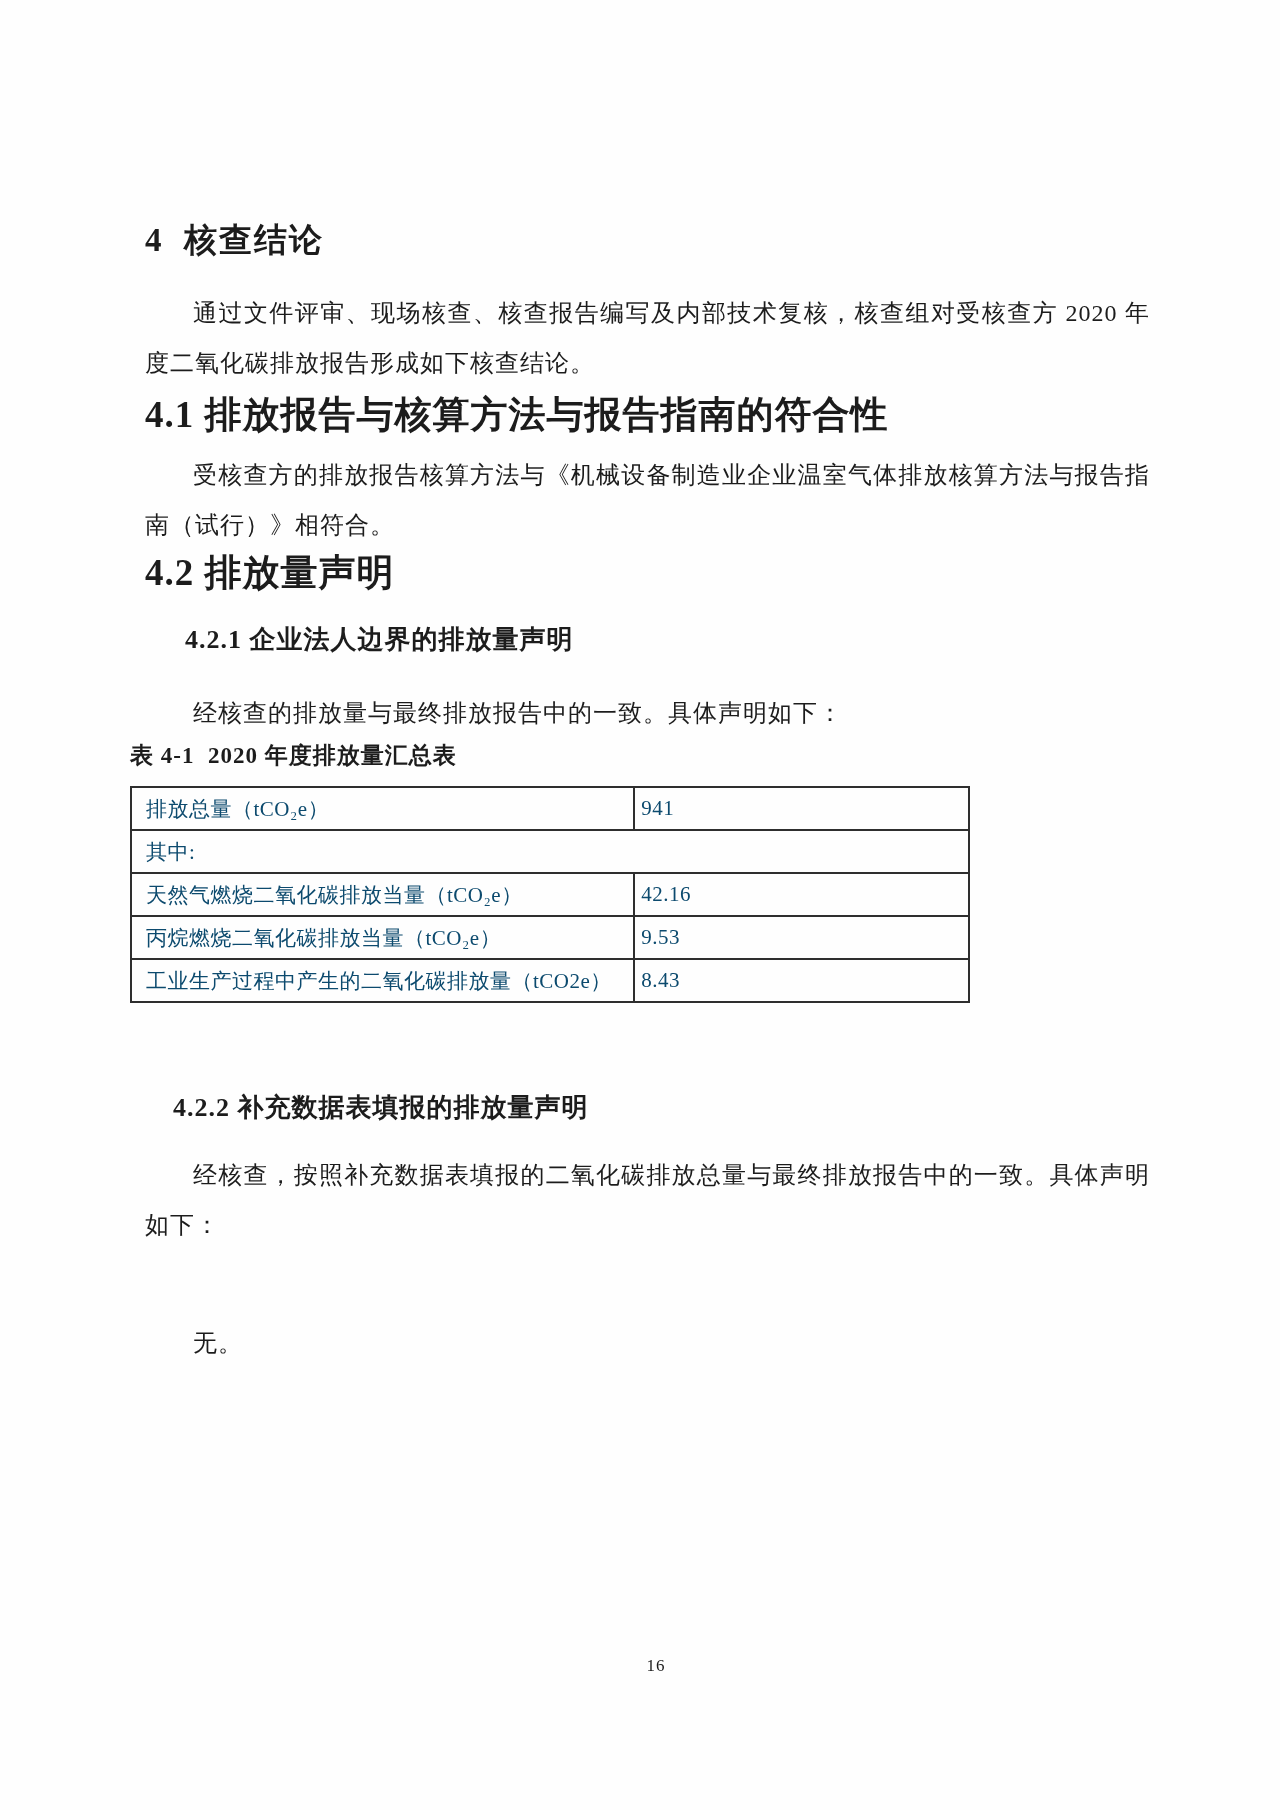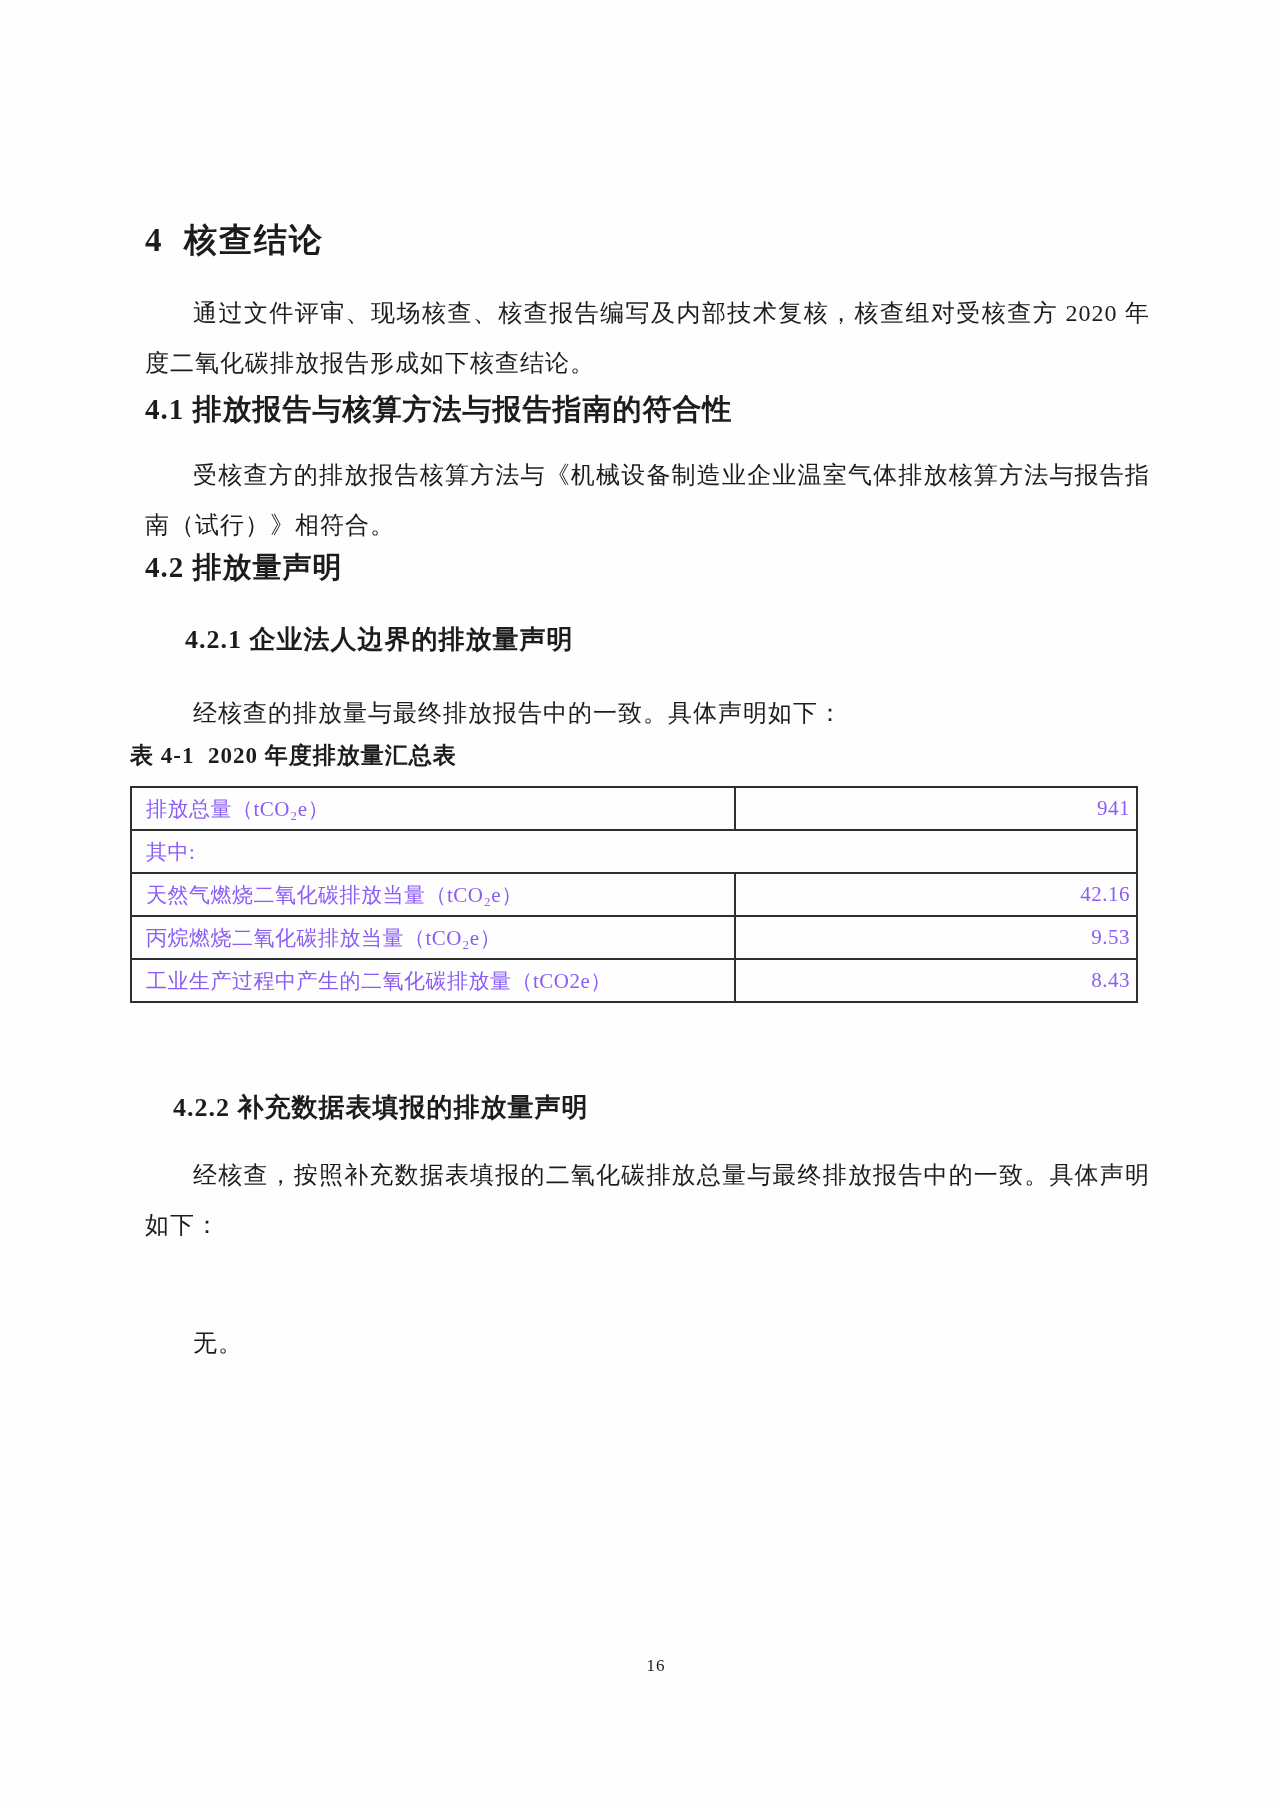--- a/index.html
+++ b/index.html
@@ -18,21 +18,21 @@
   }
   .abs { position: absolute; margin: 0; }
 
   .h1 {
     left: 145px; top: 218px;
     font-size: 33px; font-weight: bold;
     letter-spacing: 2px;
     white-space: pre-wrap;
   }
   .h2 {
-    font-size: 29px; font-weight: bold;
+    font-size: 37px; font-weight: bold;
     letter-spacing: 1px;
     white-space: pre-wrap;
   }
   .h2-41 { left: 145px; top: 390px; }
   .h2-42 { left: 145px; top: 548px; }
   .h2-43 { left: 145px; top: 1260px; }
   .h3 {
     font-size: 26px; font-weight: bold;
     letter-spacing: 1px;
     white-space: pre-wrap;
@@ -57,35 +57,35 @@
   .table-caption {
     left: 130px; top: 740px; width: 860px;
     font-size: 23px; font-weight: bold;
     letter-spacing: 1px;
     white-space: pre-wrap;
   }
 
   .emission-table {
     position: absolute;
     left: 130px; top: 786px;
-    width: 1008px;
+    width: 840px;
     border-collapse: collapse;
     table-layout: fixed;
     font-size: 21px;
     letter-spacing: 0.5px;
-    color: #8b5cf6;
+    color: #0c4a6e;
   }
   .emission-table td {
     border: 2px solid #2e2e2e;
     height: 41px;
     padding: 0 6px 0 14px;
     vertical-align: middle;
   }
   .emission-table td.cell-label { width: 60%; text-align: left; }
-  .emission-table td.cell-value { width: 40%; text-align: right; padding-left: 6px; }
+  .emission-table td.cell-value { width: 40%; text-align: left; padding-left: 6px; }
 
   .page-number {
     left: 0; top: 1656px; width: 100%;
     text-align: center;
     font-size: 17px;
     letter-spacing: 1px;
     margin-left: 16px;
   }
 </style>
 </head>

